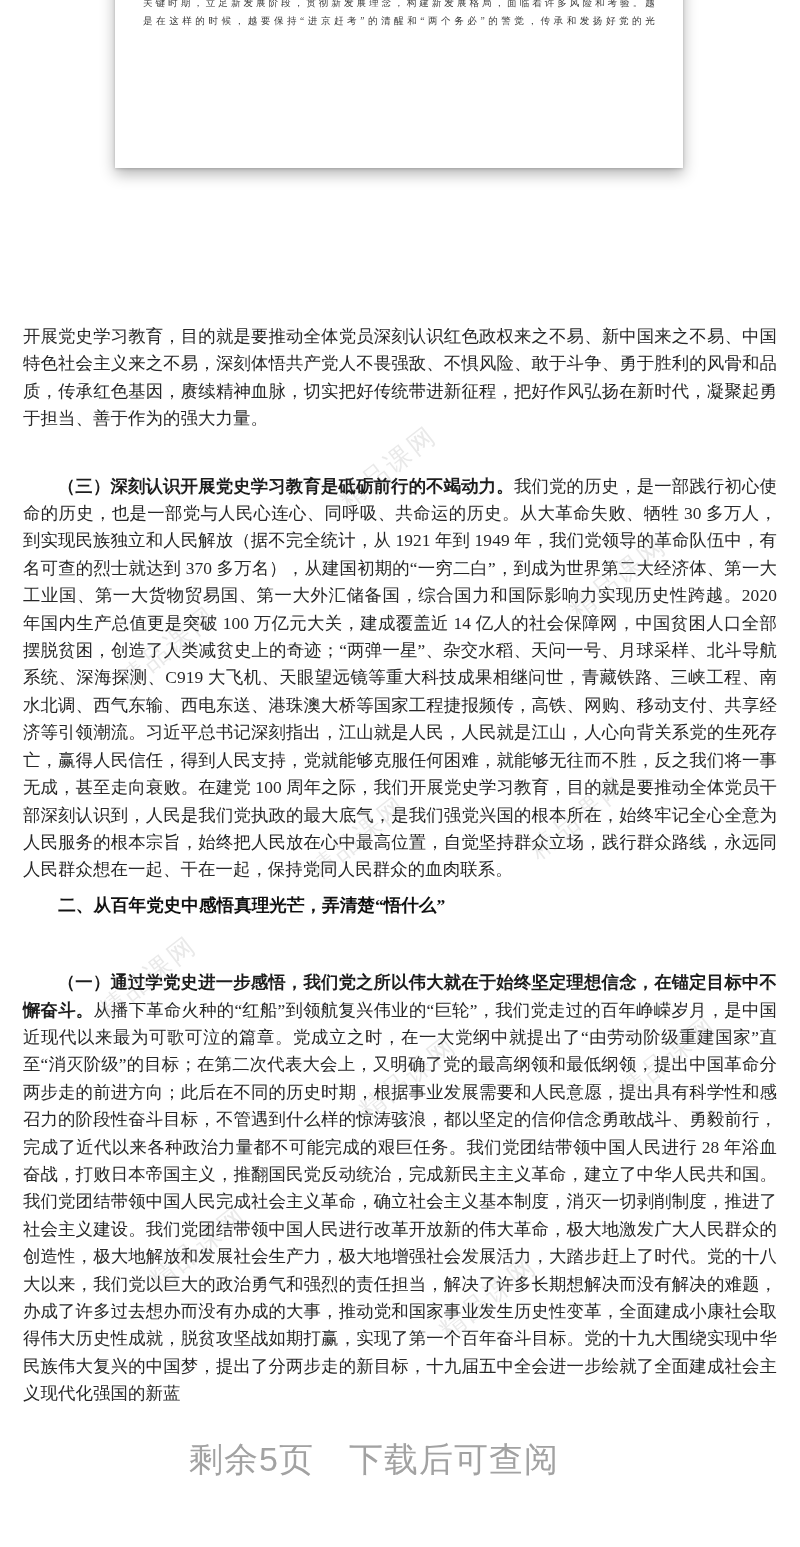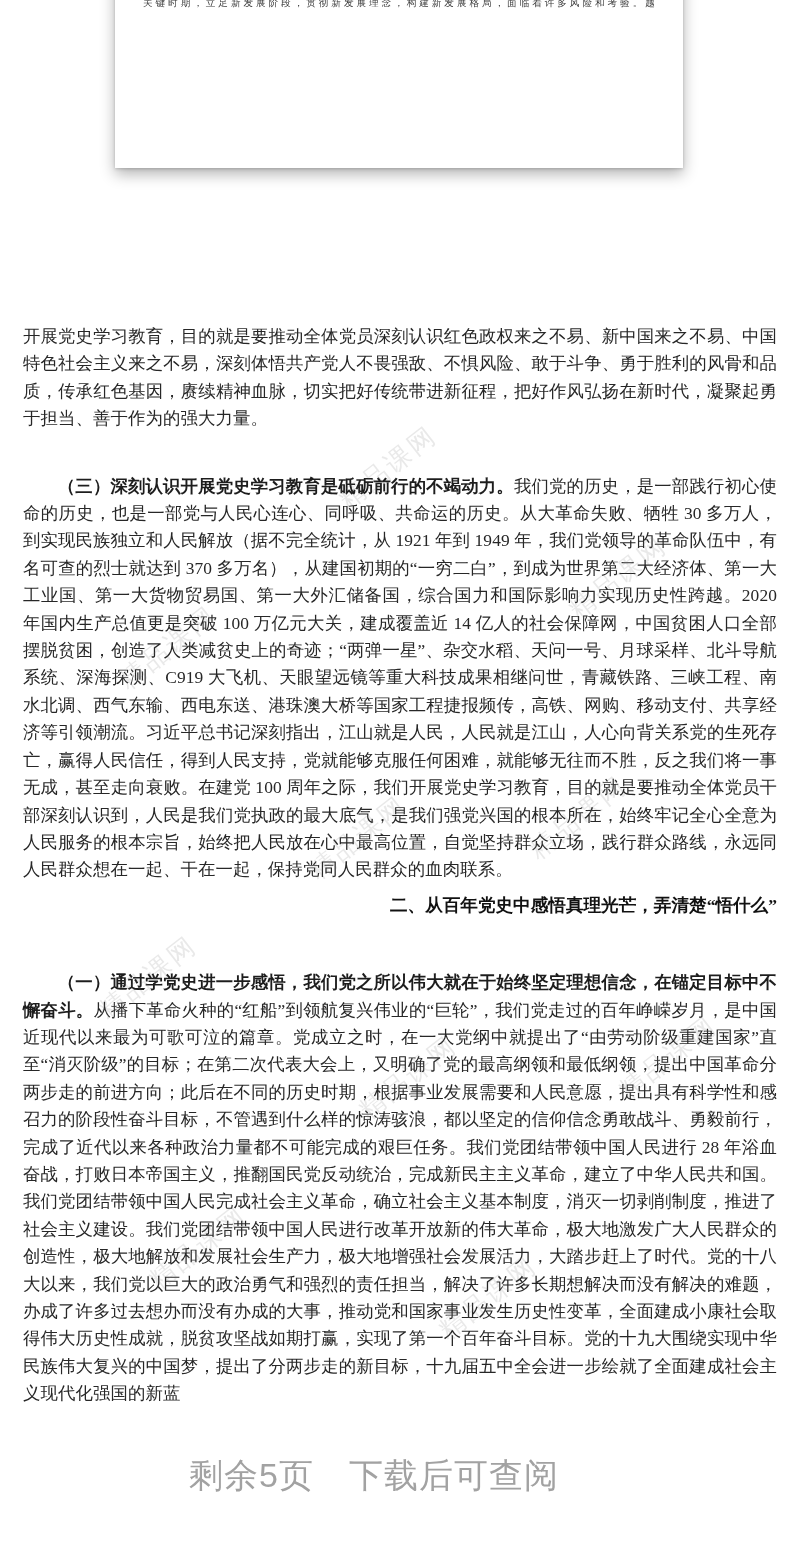--- a/index.html
+++ b/index.html
@@ -78,21 +78,20 @@
     margin-top: 40px;
   }
   .heading {
     margin: 0;
     font-size: 17.6px;
     line-height: 27.4px;
     font-weight: bold;
     text-indent: 2em;
     color: #111;
     padding: 8px 0 6px 0;
-    text-align: right;
   }
   .spacer-sm { height: 4px; }
 
   
   .wm-layer {
     position: absolute;
     left: 0; top: 300px;
     width: 800px; height: 1120px;
     pointer-events: none;
     overflow: hidden;
@@ -114,30 +113,30 @@
     position: absolute;
     left: 0;
     top: 1437px;
     width: 748px;
     text-align: center;
     font-family: "Liberation Sans", "DejaVu Sans", sans-serif;
     font-size: 34px;
     color: #a2a2a2;
     letter-spacing: 1px;
     white-space: pre;
-    margin-top: 16px;
   }
 </style>
 </head>
 <body>
 
 <div class="page-card-wrap">
   <div class="page-card">
     <div class="card-lines">
       <span class="ln">关键时期，立足新发展阶段，贯彻新发展理念，构建新发展格局，面临着许多风险和考验。越</span>
+      <span class="ln">是在这样的时候，越要保持“进京赶考”的清醒和“两个务必”的警觉，传承和发扬好党的光</span>
     </div>
   </div>
 </div>
 
 <div class="wm-layer">
   <div class="wm" style="left:330px; top:150px;">精品课网</div>
   <div class="wm" style="left:110px; top:330px;">精品课网</div>
   <div class="wm" style="left:560px; top:260px;">精品课网</div>
   <div class="wm" style="left:300px; top:520px;">精品课网</div>
   <div class="wm" style="left:520px; top:500px;">精品课网</div>

